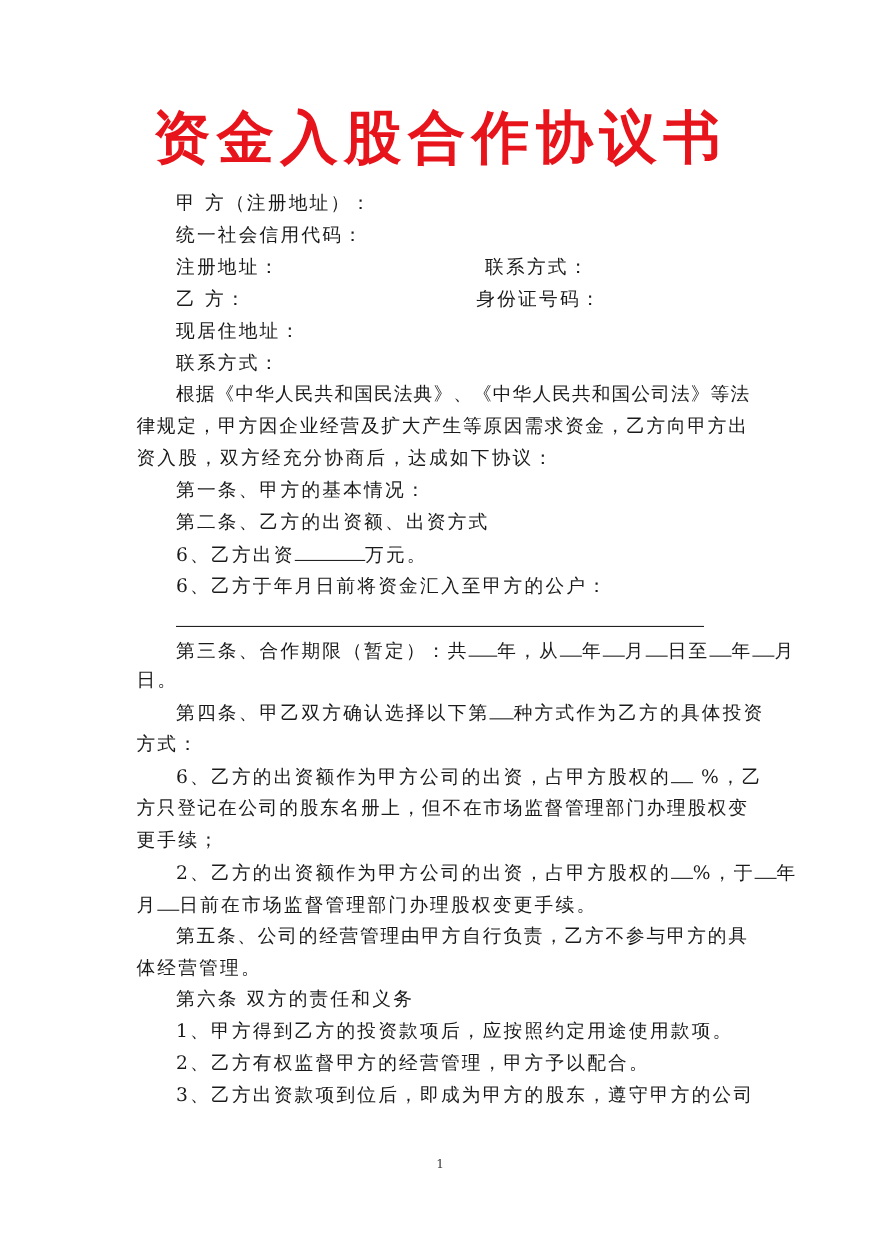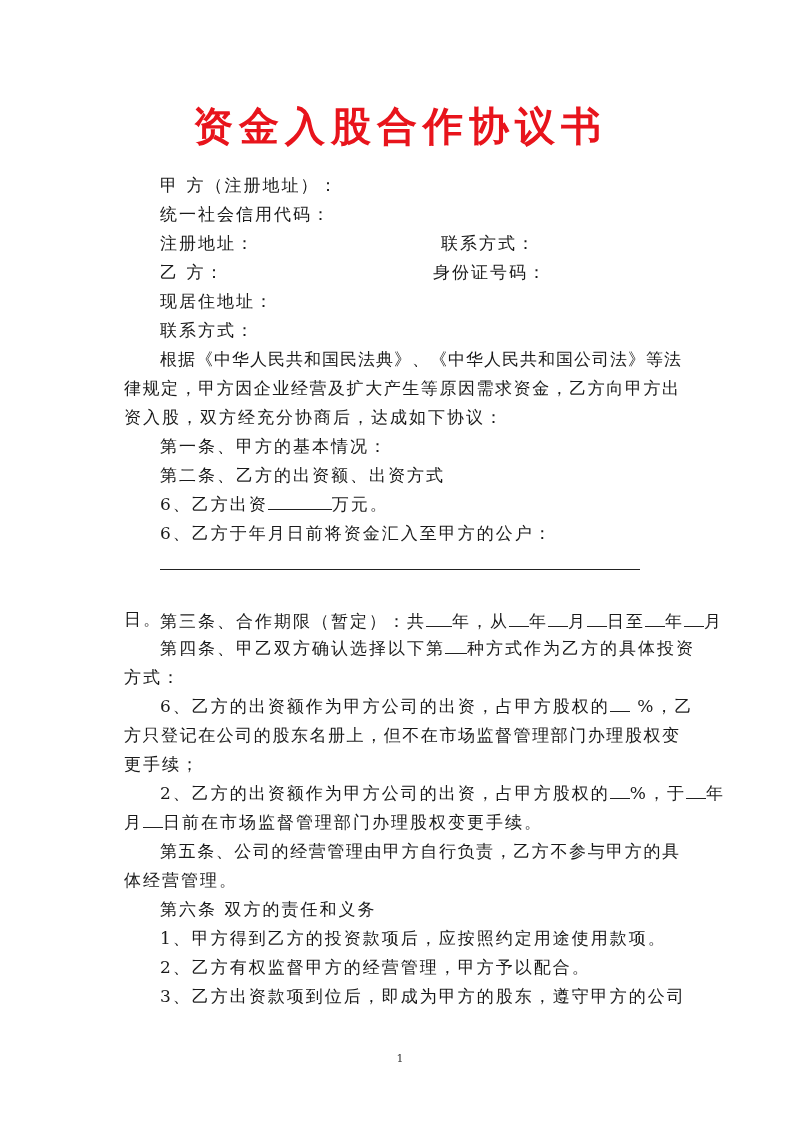--- a/index.html
+++ b/index.html
@@ -1,20 +1,20 @@
 <!DOCTYPE html>
 <html><head>
 <meta charset="utf-8">
 <style>
   html, body { margin: 0; padding: 0; background: #ffffff; }
   body { width: 800px; height: 1132px; position: relative; overflow: hidden;
          font-family: "DejaVu Serif", "Liberation Serif", serif; color: #1a1a1a; }
   .title { position: absolute; left: 0; width: 800px; top: 96px; text-align: center;
            box-sizing: border-box;
-           font-size: 40px; letter-spacing: 6px; color: #e8141c; font-weight: bold; line-height: 60px; }
+           font-size: 52px; letter-spacing: 6px; color: #e8141c; font-weight: bold; line-height: 60px; }
   .line { position: absolute; font-size: 17px; line-height: 22px; white-space: nowrap; letter-spacing: 2px; }
   .ind { left: 160px; }
   .flush { left: 124px; }
   .just { display: block; width: 556px; text-align: justify; text-align-last: justify; letter-spacing: 1px; }
   .blank { display: inline-block; border-bottom: 1.5px solid #222; height: 16px; vertical-align: baseline; }
   .rule { position: absolute; left: 160px; width: 480px; top: 569px; border-top: 1.5px solid #222; }
   .pagenum { position: absolute; top: 1052px; left: 0; width: 800px; text-align: center; font-size: 11px; color: #333; }
 </style>
 </head>
 <body>
@@ -39,21 +39,21 @@
 <div class="line flush" style="top:406px">资入股，双方经充分协商后，达成如下协议：</div>
 
 <div class="line ind" style="top:435px">第一条、甲方的基本情况：</div>
 <div class="line ind" style="top:464px">第二条、乙方的出资额、出资方式</div>
 <div class="line ind" style="top:493px">
   <span>6、乙方出资</span><span class="blank" style="width:64px"></span><span>万元。</span>
 </div>
 <div class="line ind" style="top:522px">6、乙方于年月日前将资金汇入至甲方的公户：</div>
 <div class="rule"></div>
 
-<div class="line ind" style="top:610px;width:520px">
+<div class="line ind" style="top:580px;width:520px">
   <span>第三条、合作期限（暂定）：共</span><span class="blank" style="width:26px"></span><span>年，从</span><span class="blank" style="width:20px"></span><span>年</span><span class="blank" style="width:20px"></span><span>月</span><span class="blank" style="width:20px"></span><span>日至</span><span class="blank" style="width:20px"></span><span>年</span><span class="blank" style="width:20px"></span><span>月</span>
 </div>
 <div class="line flush" style="top:608px">日。</div>
 
 <div class="line ind" style="top:637px">
   <span>第四条、甲乙双方确认选择以下第</span><span class="blank" style="width:22px"></span><span>种方式作为乙方的具体投资</span>
 </div>
 <div class="line flush" style="top:666px">方式：</div>
 <div class="line ind" style="top:695px">
   <span>6、乙方的出资额作为甲方公司的出资，占甲方股权的</span><span class="blank" style="width:20px"></span><span> %，乙</span>

